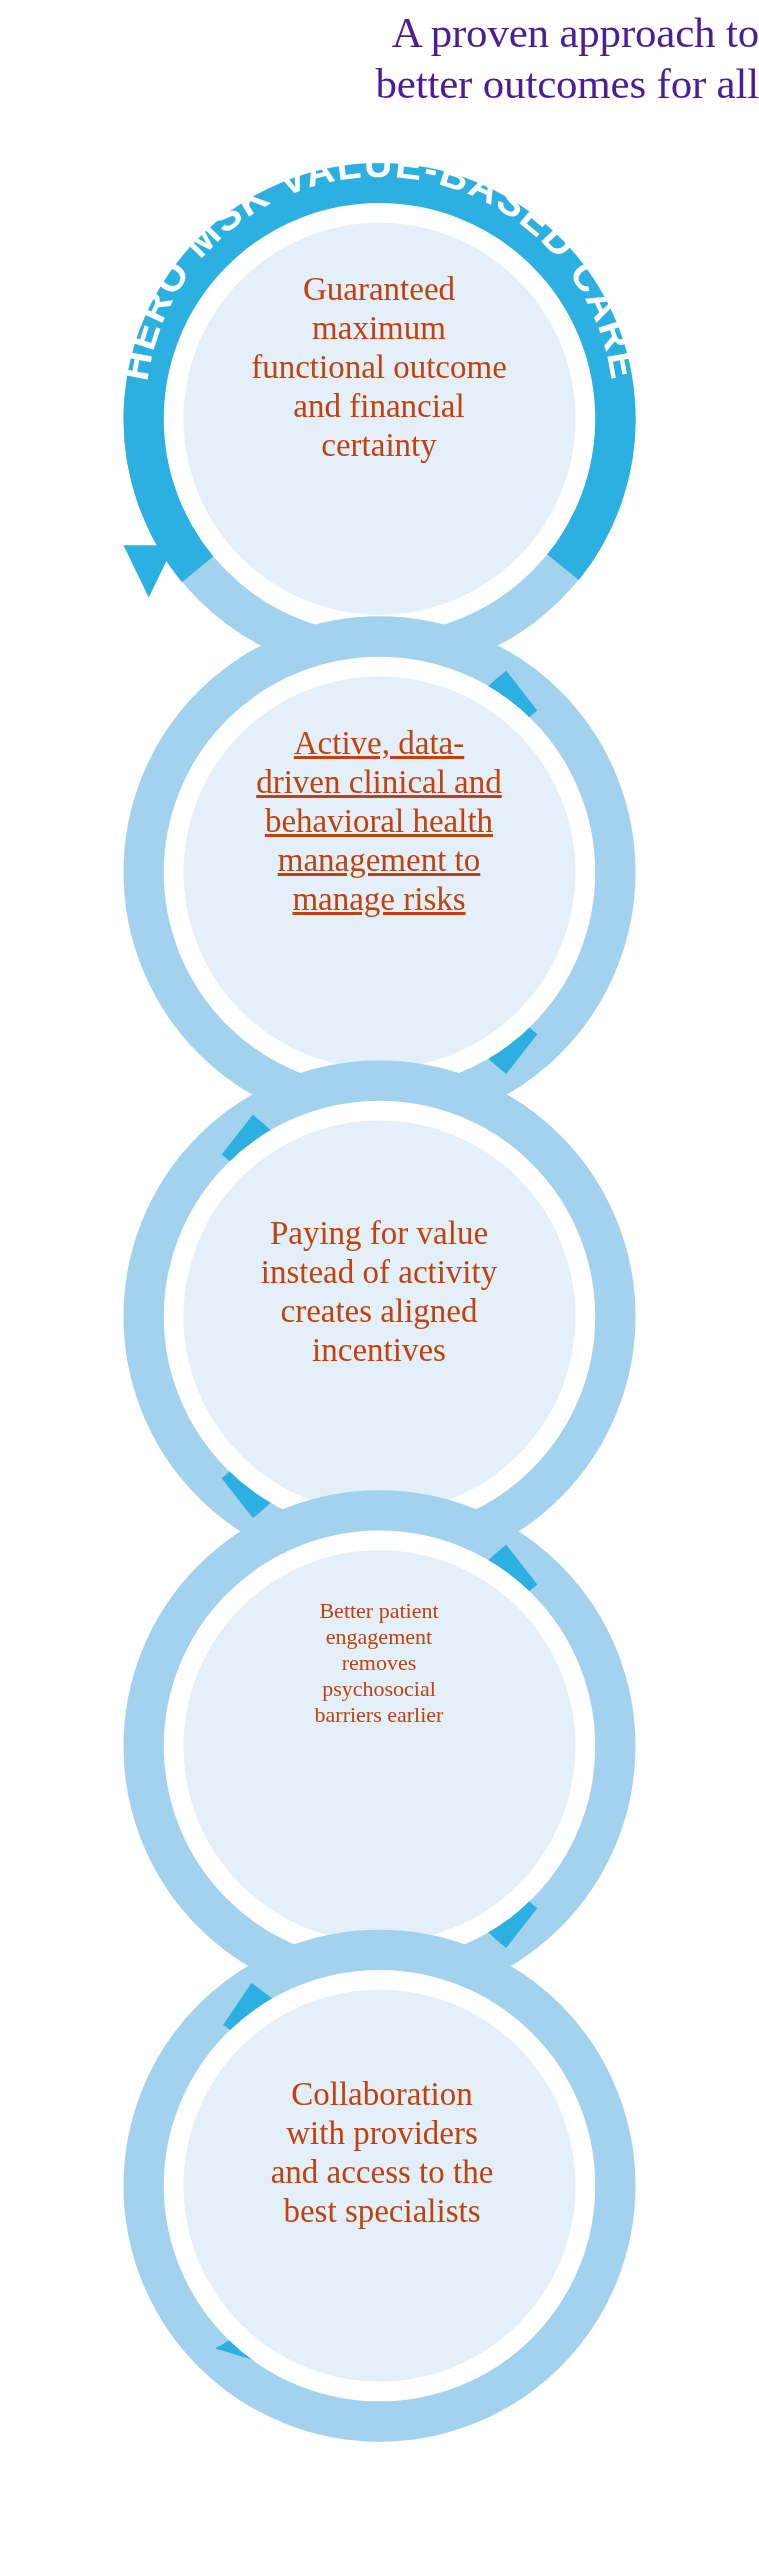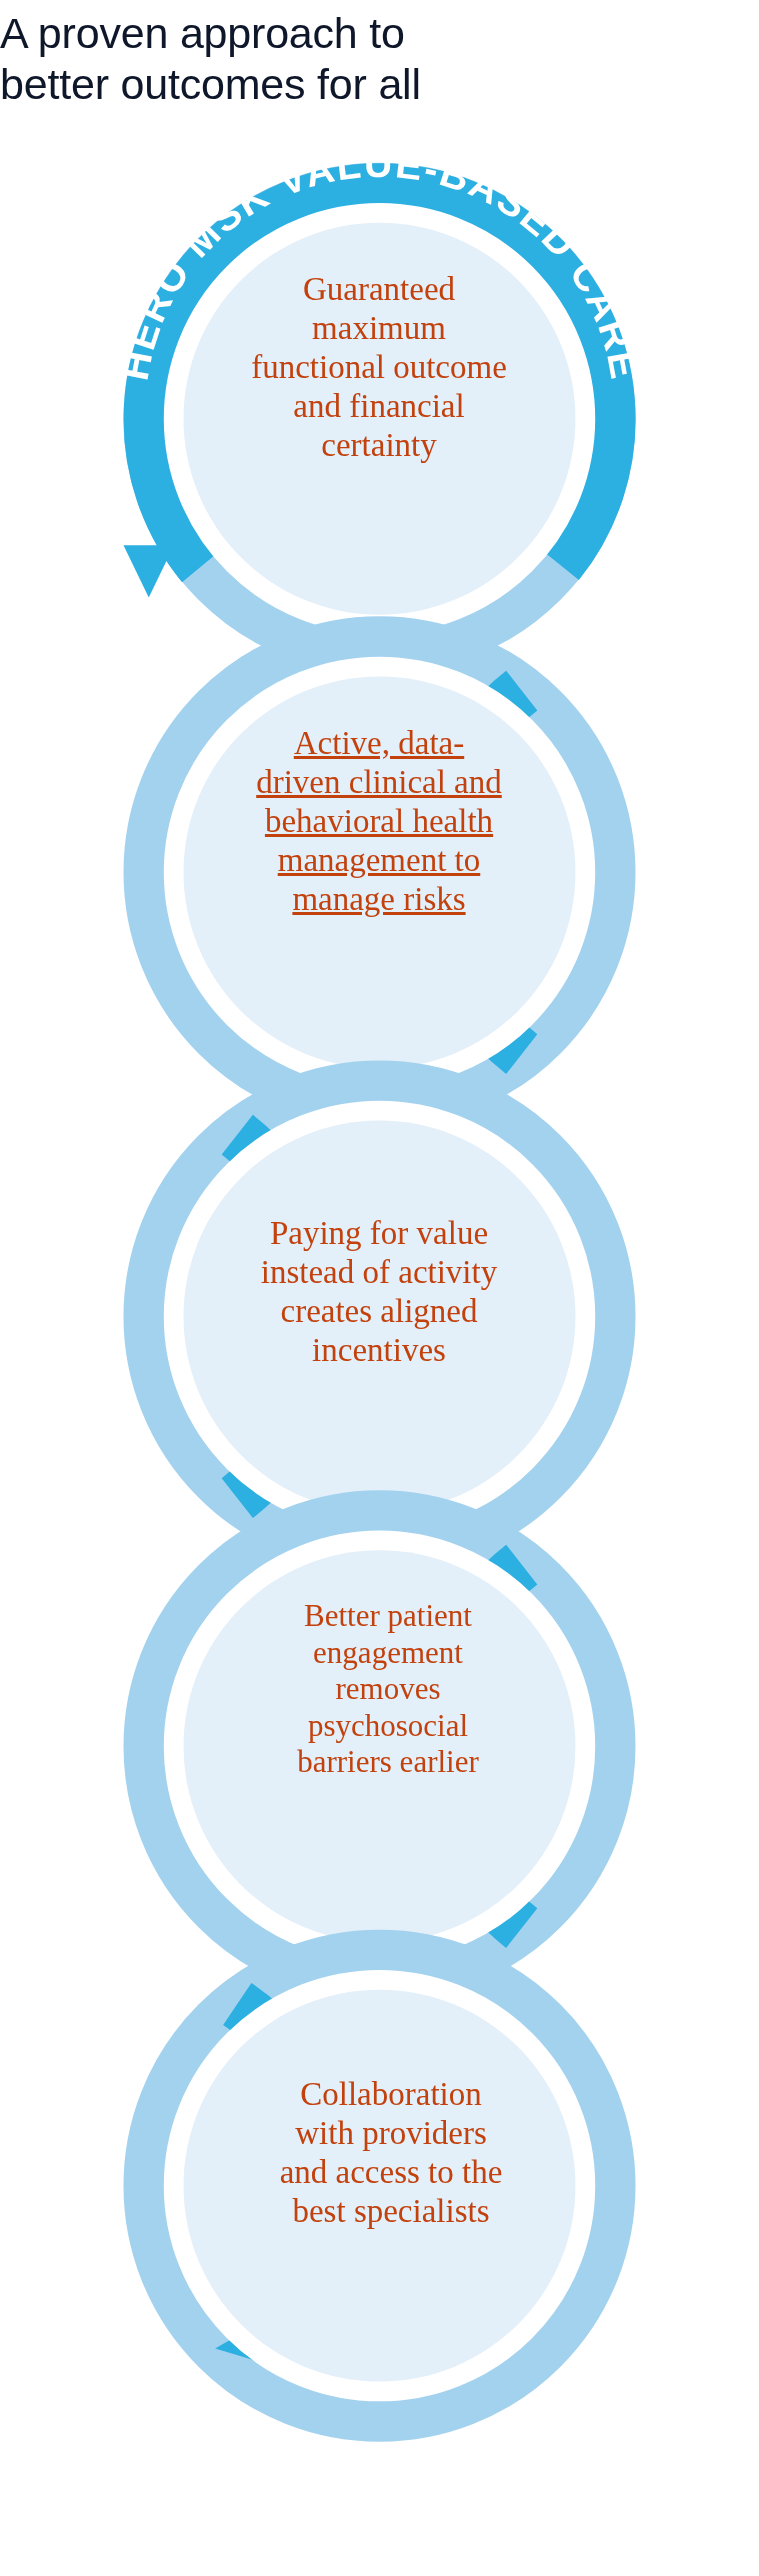--- a/index.html
+++ b/index.html
@@ -6,23 +6,23 @@
   body{
     width:759px;height:2576px;
     background:#ffffff;
     font-family:"Liberation Sans", sans-serif;
     overflow:hidden;
     position:relative;
   }
   #page-title{
     position:absolute;
     left:0;right:0;top:8px;
-    text-align:left;
-    color:#0f172a;
-    font-family:Liberation Sans, sans-serif;
+    text-align:right;
+    color:#4c1d95;
+    font-family:Liberation Serif, serif;
     font-size:43px;
     line-height:1.18;
     font-weight:400;
     letter-spacing:-0.2px;
     white-space:pre-line;
   }
   #stack{
     position:absolute;
     left:0;top:0;
     width:759px;height:2576px;
@@ -107,23 +107,23 @@
 certainty</div>
   <div class="node-text" style="left: 131px; top: 724px; width: 496px; font-size: 33px; text-decoration: underline;">Active, data-
 driven clinical and
 behavioral health
 management to
 manage risks</div>
   <div class="node-text" style="left: 131px; top: 1206px; width: 496px; font-size: 33px; margin-top: 8px;">Paying for value
 instead of activity
 creates aligned
 incentives</div>
-  <div class="node-text" style="left: 140px; top: 1598px; width: 496px; font-size: 31px;">Better patient
+  <div class="node-text" style="left: 131px; top: 1598px; width: 496px; font-size: 22px;">Better patient
 engagement
 removes
 psychosocial
 barriers earlier</div>
-  <div class="node-text" style="left: 143px; top: 2075px; width: 496px; font-size: 33px;">Collaboration
+  <div class="node-text" style="left: 134px; top: 2075px; width: 496px; font-size: 33px;">Collaboration
 with providers
 and access to the
 best specialists</div>
 </div>
 
 
 </body></html>

